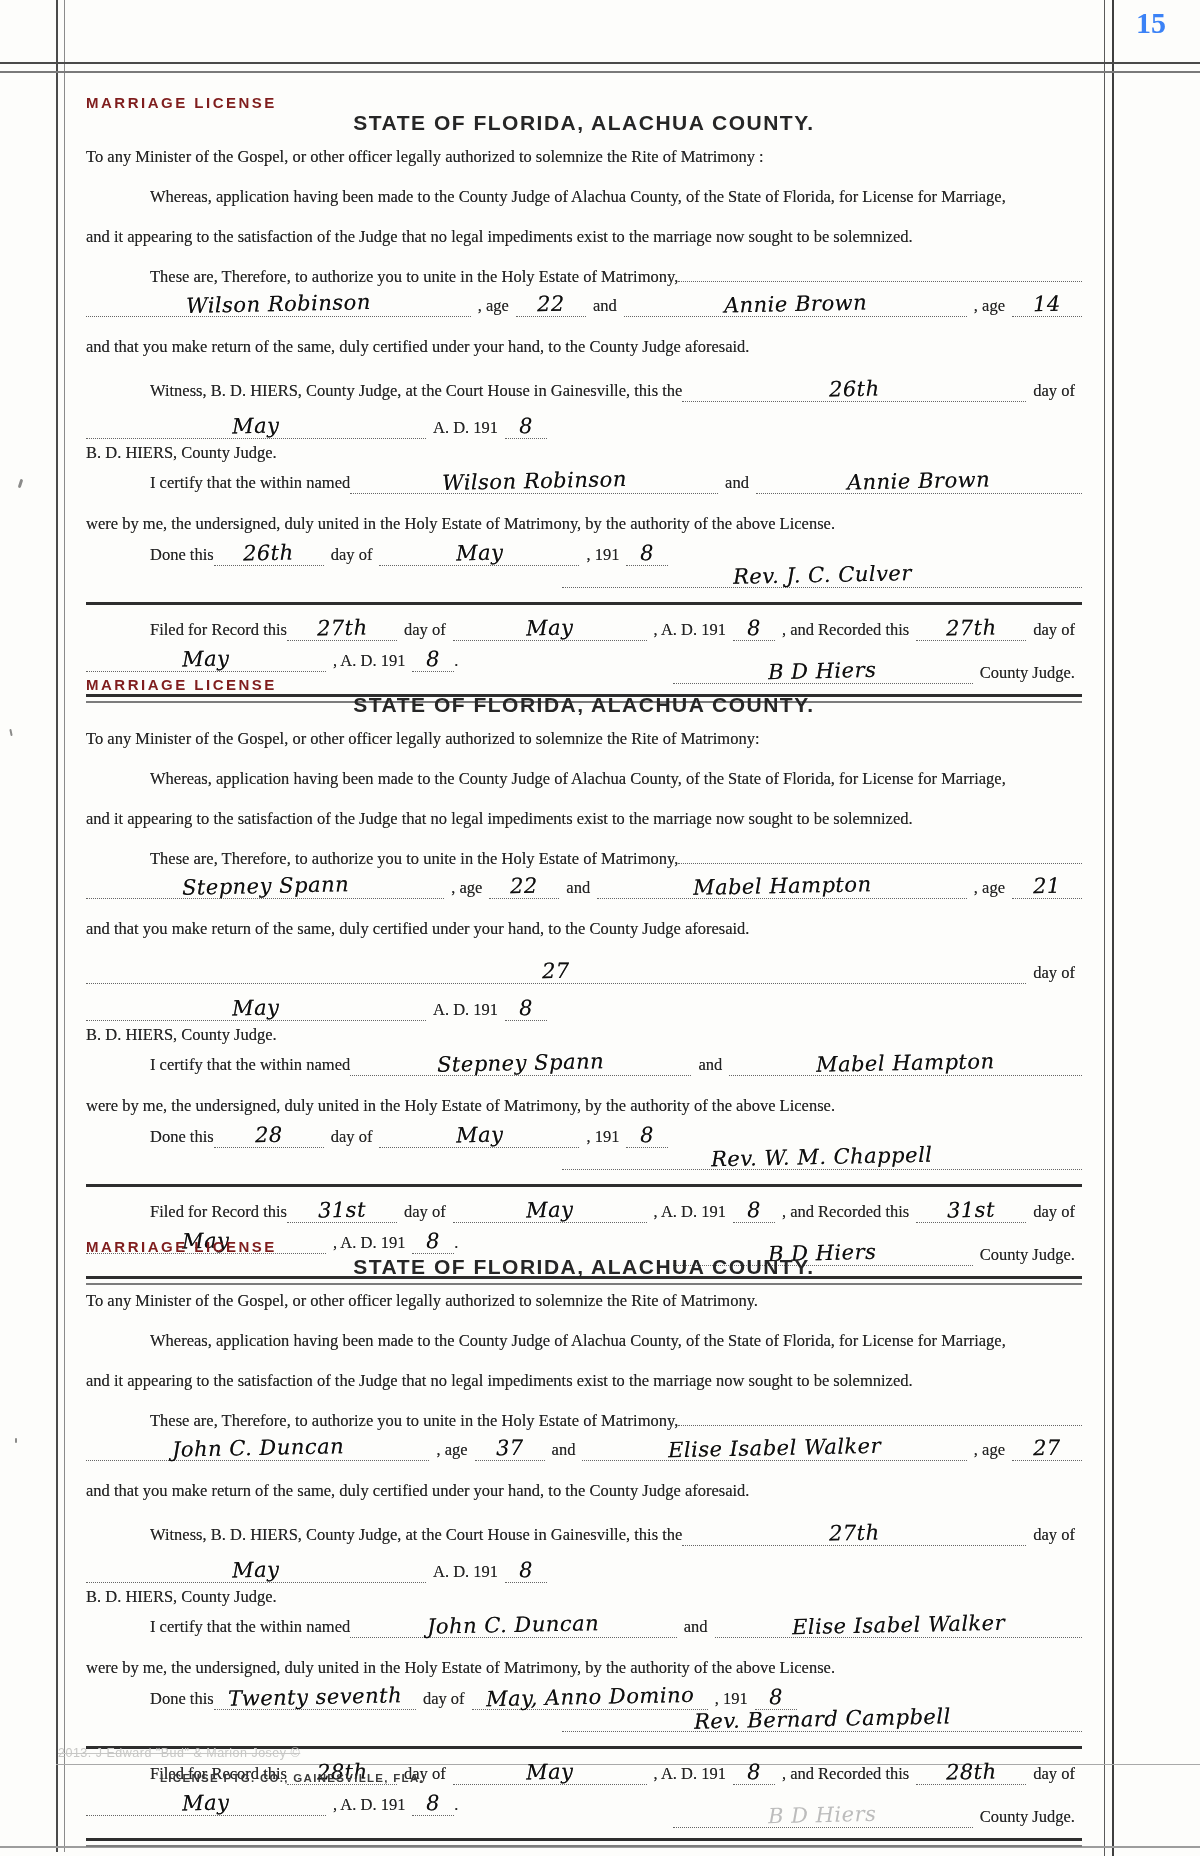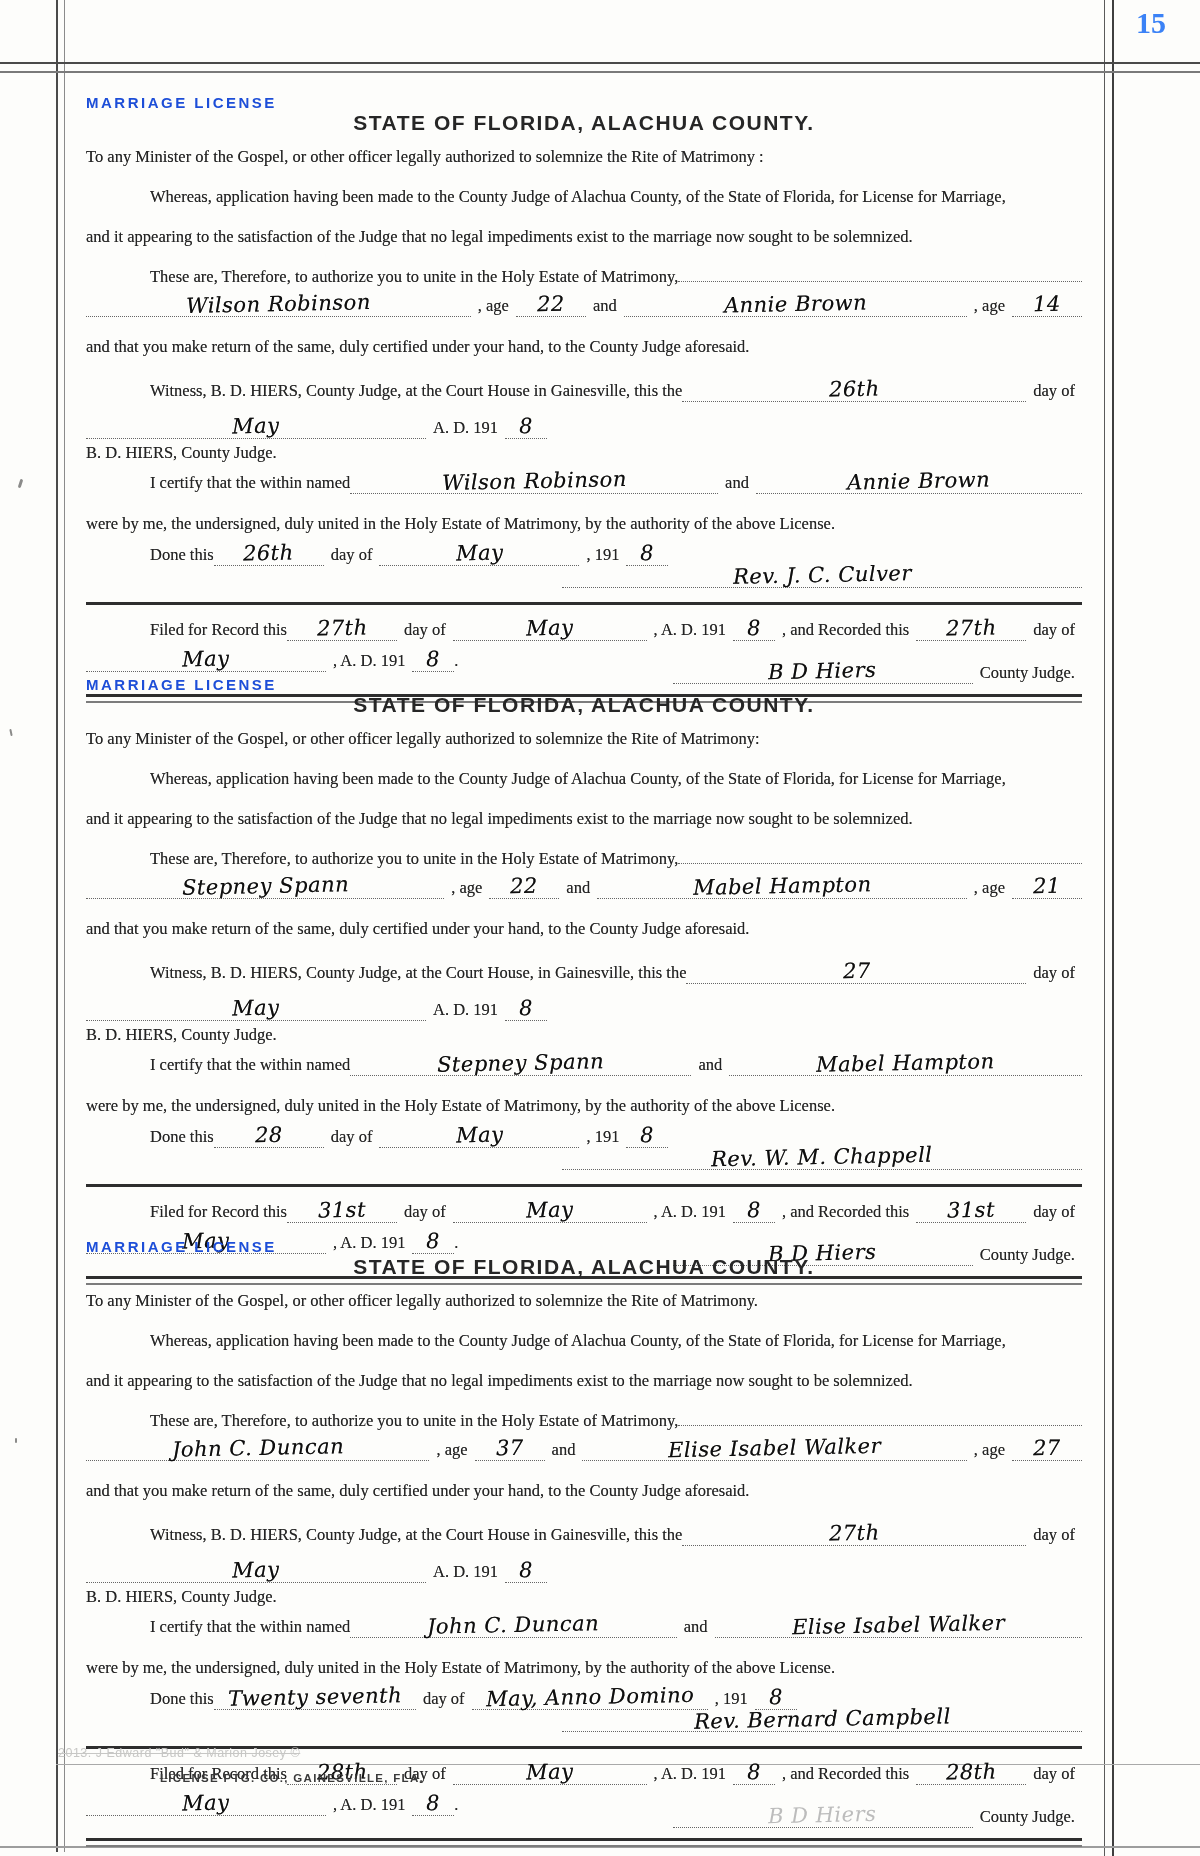--- a/index.html
+++ b/index.html
@@ -28,21 +28,21 @@
   
   .speck { position:absolute; background:rgba(0,0,0,.45); border-radius:2px; }
   .sp1 { left:19px; top:479px; width:3px; height:9px; transform:rotate(18deg); }
   .sp2 { left:10px; top:729px; width:2px; height:7px; transform:rotate(-12deg); }
   .sp3 { left:15px; top:1438px; width:2px; height:5px; }
 
   
   .sec { position:absolute; left:86px; width:996px; }
   .sec1 { top:94px; } .sec2 { top:676px; } .sec3 { top:1238px; }
 
-  .ml { font:bold 15px "Liberation Sans", sans-serif; letter-spacing:2.5px; color:#1d4ed8; }
+  .ml { font:bold 15px "Liberation Sans", sans-serif; letter-spacing:2.5px; color:#7f1d1d; }
   .hd { text-align:center; font:bold 21px "Liberation Sans", sans-serif; letter-spacing:1.5px;
         color:#262626; margin-top:0px; }
 
   .row { display:flex; align-items:baseline; margin-top:20px; }
   .p   { font-size:16.5px; white-space:pre; text-shadow:0 0 .4px rgba(0,0,0,.5); }
   .pad { padding:0 7px; }
   .indent { padding-left:64px; }
   .seg { border-bottom:1.6px dotted #666; padding:0 14px; text-align:center; white-space:nowrap; }
   .grow { flex:1 1 auto; }
   .sp   { flex:1 1 auto; }
@@ -186,21 +186,20 @@
       <span class="seg w70"><span class="hw">22</span></span>
       <span class="p pad">and</span>
       <span class="seg grow"><span class="hw">Mabel Hampton</span></span>
       <span class="p pad">, age</span>
       <span class="seg w70"><span class="hw">21</span></span>
     </div>
     <div class="row">
         <span class="p">and that you make return of the same, duly certified under your hand, to the County Judge aforesaid.</span>
       </div>
     <div class="row">
-      <span class="p indent">Witness, B. D. HIERS, County Judge, at the Court House, in Gainesville, this the</span>
       <span class="seg grow"><span class="hw">27</span></span>
       <span class="p pad">day of</span>
     </div>
     <div class="row" style="margin-top:12px">
       <span class="seg w340"><span class="hw">May</span></span>
       <span class="p pad">A. D. 191</span>
       <span class="seg w34"><span class="hw">8</span></span>
     </div>
     <div class="row right-row" style="margin-top:4px">
         <span class="p">B. D. HIERS, County Judge.</span>

